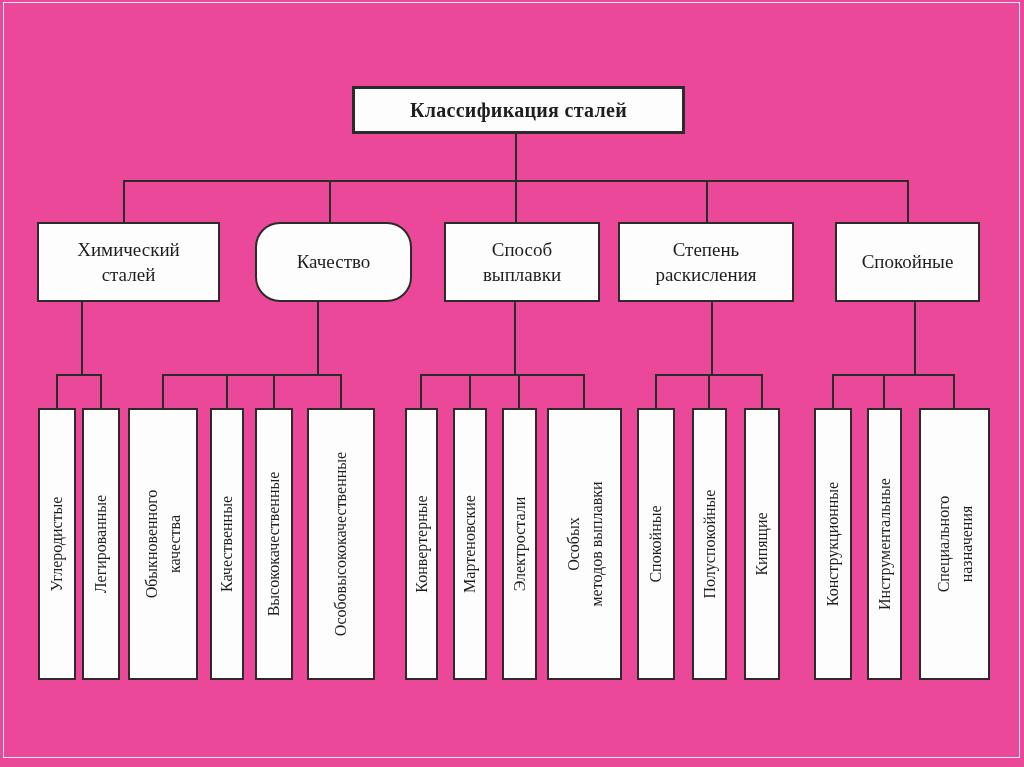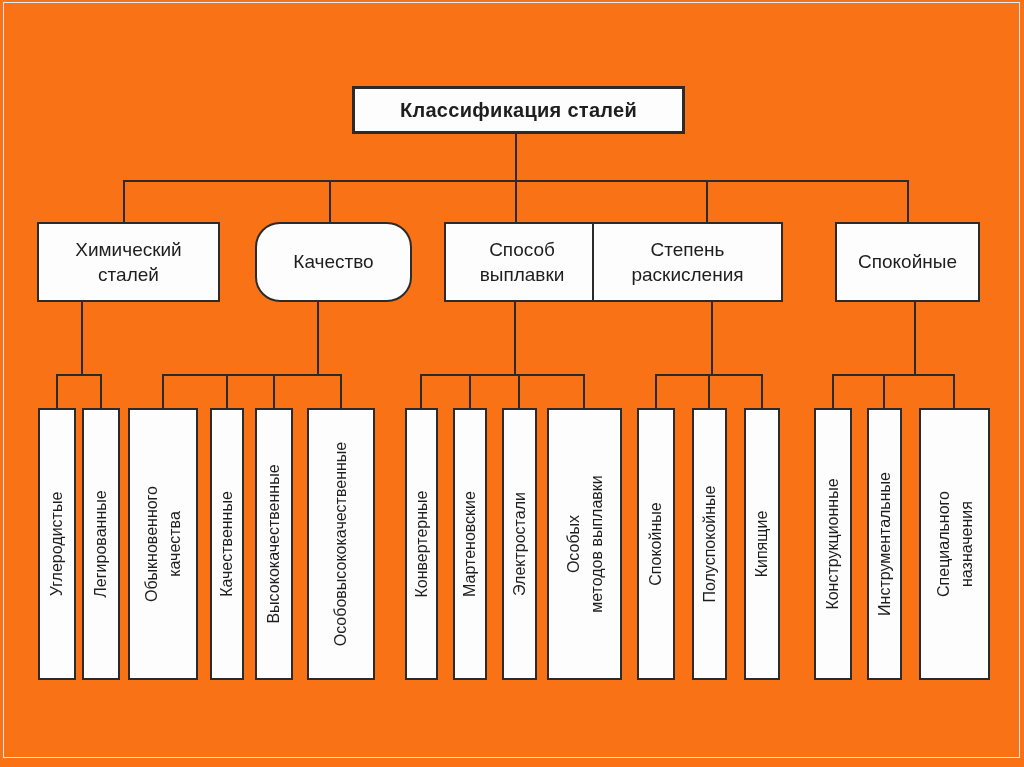--- a/index.html
+++ b/index.html
@@ -1,19 +1,19 @@
 <!DOCTYPE html>
 <html><head>
 <meta charset="utf-8">
 <style>
   html,body { margin:0; padding:0; background:#ffffff; }
   .canvas {
     position:relative; width:1024px; height:767px;
-    background:#f97316; overflow:hidden;
-    font-family:Liberation Sans, sans-serif; color:#1e1e1e;
+    background:#ec4899; overflow:hidden;
+    font-family:Liberation Serif, serif; color:#1e1e1e;
   }
   .page-frame {
     position:absolute; left:3px; top:2px; right:4px; bottom:9px;
     border:1px solid #e4e9f1; pointer-events:none;
   }
   svg.lines { position:absolute; left:0; top:0; }
   svg.lines line { stroke:#2b2b2b; stroke-width:2; }
   .box {
     position:absolute; box-sizing:border-box;
     background:#fdfdfd; border:2px solid #2b2b2b;
@@ -80,21 +80,21 @@
 
   <div class="page-frame"></div>
 
   <div class="box title-box" style="left:352px; top:86px; width:333px; height:48px;">Классификация сталей</div>
 
   <div class="box l2" style="left:37px;  top:222px; width:183px; height:80px;">Химический
 сталей</div>
   <div class="box l2" style="left:255px; top:222px; width:157px; height:80px;border-radius:25px;">Качество</div>
   <div class="box l2" style="left:444px; top:222px; width:156px; height:80px;">Способ
 выплавки</div>
-  <div class="box l2" style="left:592px; top:222px; width:191px; height:80px;">Степень
+  <div class="box l2" style="left:618px; top:222px; width:176px; height:80px;">Степень
 раскисления</div>
   <div class="box l2" style="left:835px; top:222px; width:145px; height:80px;">Спокойные</div>
 
   <div class="box l3" style="left:38px; width:38px;">
     <span class="vtext">Углеродистые</span>
   </div>
   <div class="box l3" style="left:82px; width:38px;">
     <span class="vtext">Легированные</span>
   </div>
 

